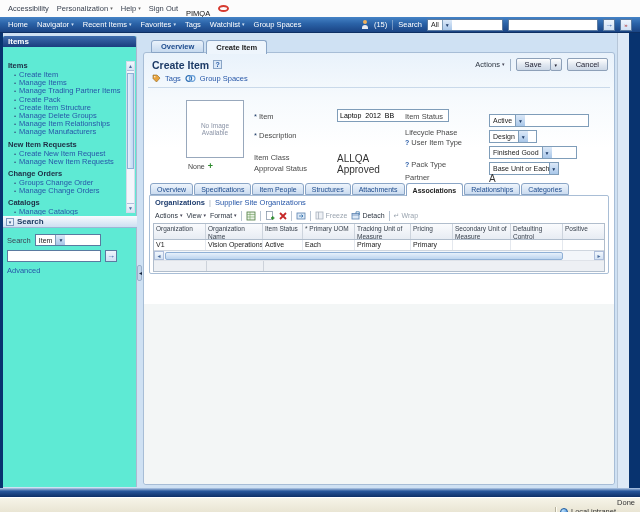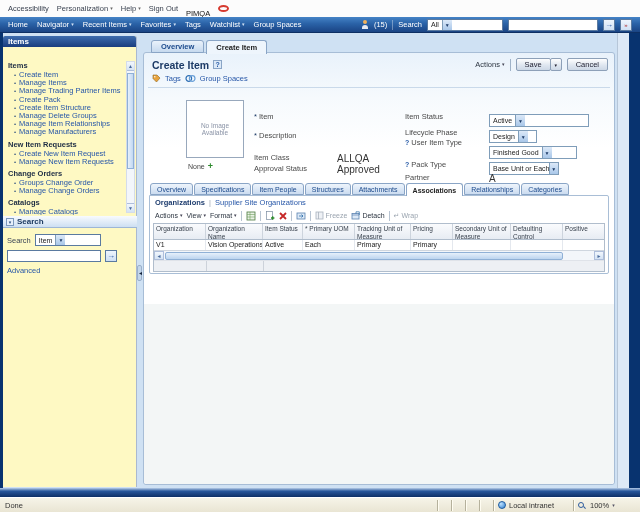--- a/index.html
+++ b/index.html
@@ -29,21 +29,21 @@
   .selectbox .val { padding:0 3px; font-size:7px; color:#222; white-space:nowrap; overflow:hidden; display:flex; align-items:center; }
   .ddbtn { width:10px; background:linear-gradient(#dce9f8,#a9c7e9); border-left:1px solid #7f9db9; display:flex; align-items:center; justify-content:center; font-size:5px; color:#1c3a66; cursor:pointer; }
   .txtinput { height:12px; border:1px solid #5a7aa0; background:#fff; font-size:7px; padding:0 2px; font-family:"Liberation Sans",sans-serif; }
   .gobtn { width:12px; height:12px; border:1px solid #5a7aa0; background:linear-gradient(#eef5fd,#cfe0f4); color:#1d4f9e; font-size:8px; line-height:10px; text-align:center; cursor:pointer; }
 
   
   #page { position:absolute; left:3px; top:33px; width:614px; height:455px; background:#cfe1f3; }
   #rightstrip { position:absolute; left:617px; top:33px; width:12px; height:455px; background:#dde9f6; border-left:1px solid #b6c6d8; }
 
   
-  #sidebar { position:absolute; left:0; top:3px; width:134px; bottom:1px; background:#fef9c3; border-right:1px solid #aab9d0; border-radius:2px 2px 0 0; }
+  #sidebar { position:absolute; left:0; top:3px; width:134px; bottom:1px; background:#5eead4; border-right:1px solid #aab9d0; border-radius:2px 2px 0 0; }
   .sb-title { height:11px; background:linear-gradient(180deg,#3d6cae,#1a3d7e); color:#fff; font-weight:bold; font-size:8px; padding:1px 5px; border-radius:2px 2px 0 0; }
   .panel-hdr { height:12px; background:linear-gradient(180deg,#f8fbfe,#cddff2); border-bottom:1px solid #9db6d6; display:flex; align-items:center; gap:3px; padding:0 3px; }
   .panel-hdr .cbox { width:8px; height:8px; border:1px solid #7b98bd; background:#e8f1fb; font-size:5px; line-height:6px; text-align:center; color:#2c4f82; cursor:pointer; }
   .panel-hdr .ptitle { font-size:8px; font-weight:bold; color:#17365e; }
   #tasksbody { position:absolute; left:0; top:23px; width:134px; height:156px; overflow:hidden; padding:2px 13px 0 5px; }
   .sec-title { font-size:7.5px; font-weight:bold; color:#1d2c44; margin:3px 0 1px; }
   .sec-title.first { margin-top:0; }
   .task-link { display:flex; gap:3px; padding-left:6px; line-height:8.2px; align-items:baseline; }
   .task-link .bu { color:#33557f; font-size:6px; }
   .task-link a, .lnk { color:#2757a8; font-size:7.5px; text-decoration:none; cursor:pointer; white-space:nowrap; }
@@ -115,21 +115,21 @@
   .c0{width:52px}.c1{width:57px}.c2{width:40px}.c3{width:52px}.c4{width:56px}.c5{width:42px}.c6{width:58px}.c7{width:52px}.c8{width:61px}
   .hscroll { display:flex; align-items:center; height:10px; border-top:1px solid #cfd6df; background:#f3f6fa; }
   .harrow { width:10px; height:9px; background:linear-gradient(#f2f7fd,#d4e3f4); border:1px solid #aebedb; font-size:5px; color:#4a6b9c; display:flex; align-items:center; justify-content:center; cursor:pointer; }
   .harrow.rgt { margin-left:auto; }
   .hthumb { margin-left:1px; width:398px; height:8px; background:linear-gradient(#e6f0fb,#bcd4ef); border:1px solid #8fb0d6; border-radius:2px; cursor:grab; }
   .tfoot { height:12px; background:#edf0f4; position:relative; border-top:1px solid #dfe3e9; }
   .fsep { position:absolute; top:0; bottom:0; width:1px; background:#ccd2da; }
 
   
   #bottomband { position:absolute; left:0; top:488px; width:640px; height:9px; background:linear-gradient(180deg,#b7cde8 0%,#27569b 35%,#0d2f66 100%); }
-  #statusbar { position:absolute; left:0; top:497px; width:640px; height:15px; background:linear-gradient(#f6f4e8,#e9e5d3); border-top:1px solid #fff; display:flex; align-items:center; font-size:7.5px; color:#333; padding:0 5px; }
+  #statusbar { position:absolute; left:0; top:497px; width:640px; height:15px; background:linear-gradient(#f6f4e8,#e9e5d3); border-top:1px solid #fff; display:flex; align-items:flex-end; font-size:7.5px; color:#333; padding:0 5px;flex-direction:column; }
   .sb-cell { height:11px; border-left:1px solid #b5b19c; box-shadow:inset 1px 0 0 #fffdf2; display:flex; align-items:center; gap:3px; padding:0 4px; }
   .sb-spacer { flex:1; }
   .globe { width:8px; height:8px; border-radius:50%; background:radial-gradient(circle at 30% 30%,#bfe3ff,#2f7fd1); border:1px solid #1d5a9e; }
   .mag { position:relative; width:6px; height:6px; border:1px solid #2f5d9e; border-radius:50%; margin-right:3px; }
   .mag::after { content:""; position:absolute; width:3px; height:1px; background:#2f5d9e; transform:rotate(45deg); right:-3px; bottom:-1px; }
 </style>
 </head>
 <body>
 
 <div id="topbar">
@@ -297,20 +297,21 @@
     </div>
     <div class="divider"></div>
 
     <div class="imgbox">No Image Available</div>
     <div class="none-row">
       <span>None</span>
       <span class="plus">+</span>
     </div>
 
     <div class="flabel" style="left:110px; top:59px; width:79px;"><span class="req">*</span> <span>Item</span></div>
+    <input class="finput" style="left: 193px; top: 56px; width: 112px;" value="Laptop_2012_BB">
     <div class="flabel" style="left:110px; top:78px; width:79px;"><span class="req">*</span> <span>Description</span></div>
     <div class="flabel" style="left:110px; top:100px; width:79px;">Item Class</div>
     <div class="fvalue" style="left:193px; top:100px;">ALLQA</div>
     <div class="flabel" style="left:110px; top:111px; width:79px;">Approval Status</div>
     <div class="fvalue" style="left:193px; top:111px;">Approved</div>
 
     <div class="flabel" style="left:261px; top:59px; width:80px;">Item Status</div>
     <div class="fselect" style="left:345px; top:56px; width:100px;">
       <span class="selectbox">
           <span class="val">Active</span>

